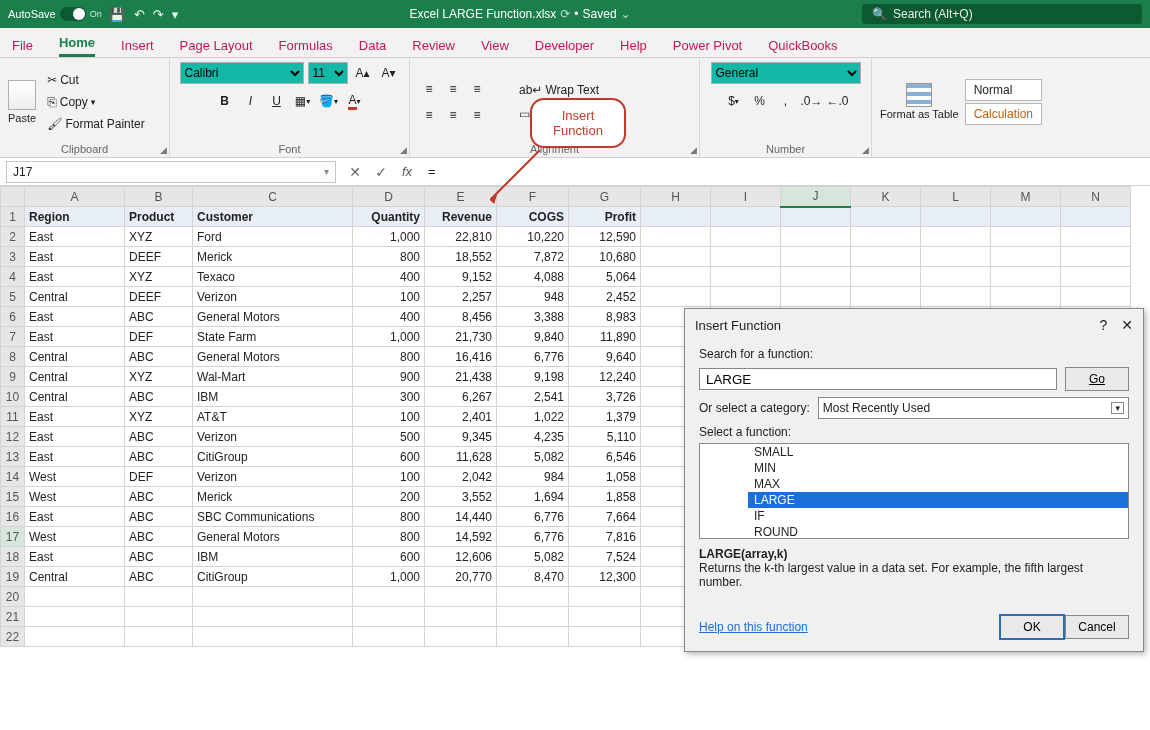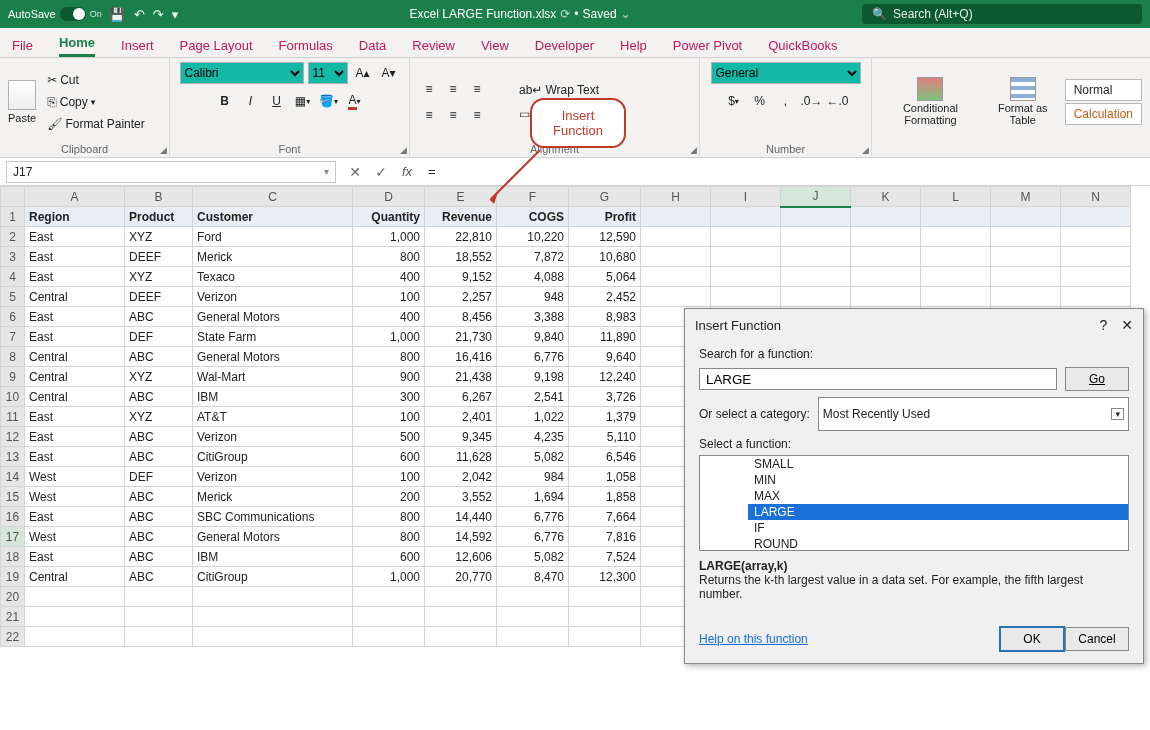--- a/index.html
+++ b/index.html
@@ -52,21 +52,21 @@
   tr.header-row td{font-weight:700;background:#e8eef6;}
   .corner{background:#e6e6e6;width:24px;}
   .callout{position:absolute;left:530px;top:98px;width:96px;height:50px;border:2px solid #c0392b;border-radius:14px;background:#fff;display:flex;flex-direction:column;align-items:center;justify-content:center;color:#c0392b;font-size:13px;z-index:50;}
   .callout-line{position:absolute;left:490px;top:150px;width:60px;height:56px;z-index:49;}
   .dialog{position:absolute;left:684px;top:308px;width:460px;background:#f0f0f0;border:1px solid #888;box-shadow:2px 2px 6px rgba(0,0,0,.3);z-index:60;}
   .dlg-title{display:flex;justify-content:space-between;align-items:center;padding:8px 10px;font-size:13px;}
   .dlg-close{display:flex;gap:14px;font-size:14px;}
   .dlg-body{padding:6px 14px 10px 14px;font-size:12px;}
   .dlg-row{display:flex;align-items:center;gap:8px;margin:6px 0;}
   .dlg-input{flex:1;border:1px solid #888;height:22px;padding:2px 6px;background:#fff;}
-  .dlg-sel{flex:1;border:1px solid #888;height:34px;background:#fff;padding:0 4px;display:flex;justify-content:space-between;align-items:center;}
+  .dlg-sel{flex:1;border:1px solid #888;height:22px;background:#fff;padding:0 4px;display:flex;justify-content:space-between;align-items:center;}
   .dlg-btn{border:1px solid #888;background:#e9e9e9;height:24px;width:64px;font-size:12px;cursor:pointer;}
   .dlg-btn.primary{border:1px solid #2a6fb5;outline:1px solid #2a6fb5;}
   .fn-list{border:1px solid #888;background:#fff;height:96px;overflow-y:scroll;margin-top:4px;padding-left:48px;}
   .fn-item{padding:1px 6px;font-size:12px;cursor:pointer;}
   .fn-item.sel{background:#1a6fd8;color:#fff;}
   .desc{margin:8px 0 12px 0;font-size:12px;}
   .desc b{font-weight:700;}
   .dlg-foot{display:flex;justify-content:space-between;align-items:center;padding:4px 14px 12px 14px;}
   .link{color:#1a6fd8;text-decoration:underline;cursor:pointer;font-size:12px;}
   .foot-btns{display:flex;gap:1px;}
@@ -204,24 +204,20 @@
         <div class="icon-btn">.0→</div>
         <div class="icon-btn">←.0</div>
       </div>
     </div>
     <div class="group-label">Number</div>
     <span class="dlg-launcher">◢</span>
   </div>
 
   <div class="group" style="flex:1;border-right:none;">
     <div class="group-body">
-      <div class="cond-col">
-        <div class="cond-icon" style="background:linear-gradient(#e08080,#80c080);"></div>
-        <span style="text-align:center;line-height:1.1;">Conditional Formatting</span>
-      </div>
       <div class="cond-col">
         <div class="cond-icon" style="background:repeating-linear-gradient(#8ab0d8,#8ab0d8 4px,#fff 4px,#fff 8px);"></div>
         <span style="text-align:center;line-height:1.1;">Format as Table</span>
       </div>
       <div class="style-boxes">
         <div class="style-box">Normal</div>
         <div class="style-box calc">Calculation</div>
       </div>
     </div>
     <div class="group-label">&nbsp;</div>

